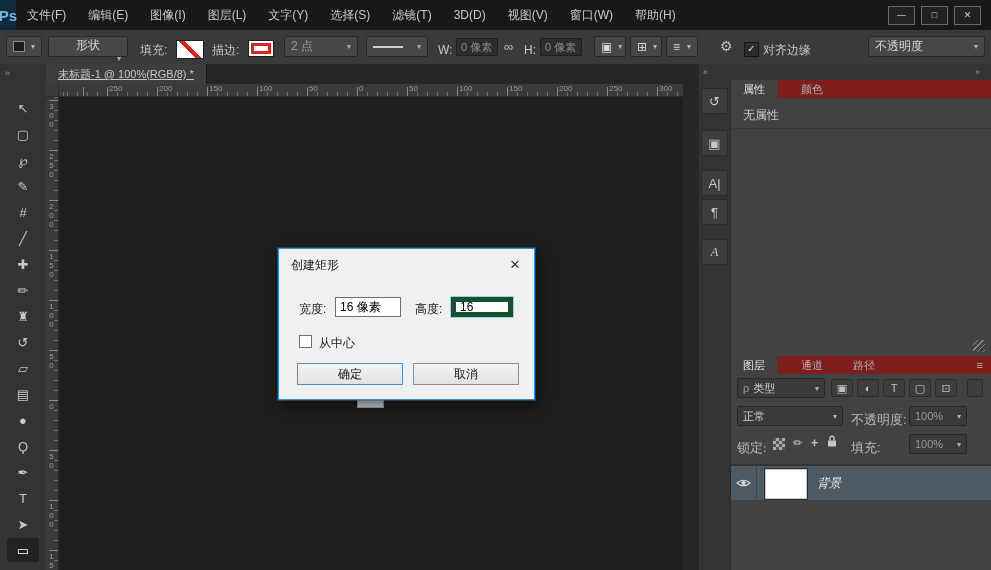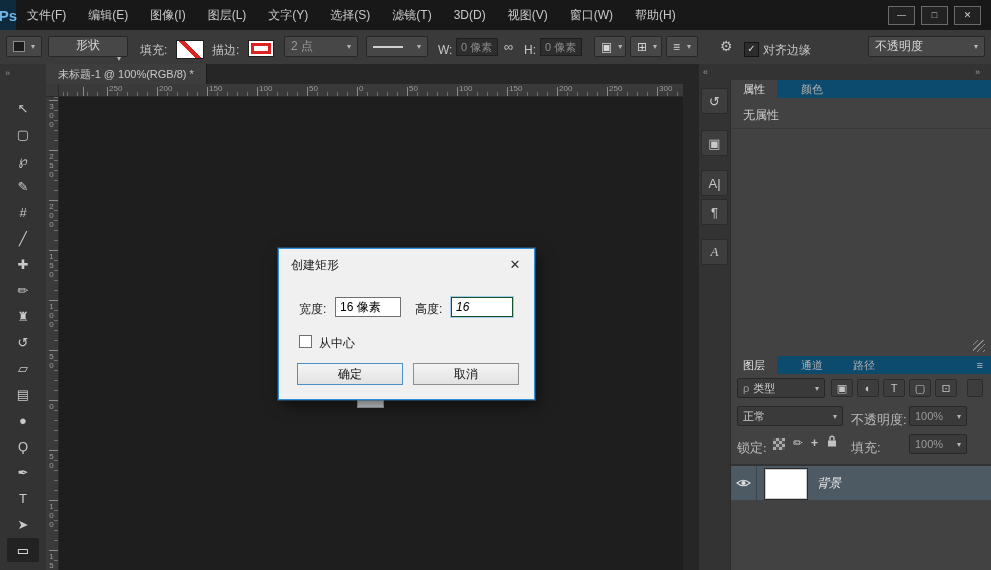--- a/index.html
+++ b/index.html
@@ -38,21 +38,21 @@
   
   .toolbar{left:0;top:64px;width:46px;height:506px;background:#333333;border-right:1px solid #282828;}
   .tb-collapse{position:absolute;left:5px;top:68px;font-size:9px;color:#8d8d8d;}
   .tool{position:absolute;left:7px;width:32px;height:24px;border-radius:2px;display:flex;align-items:center;
         justify-content:center;color:#c9c9c9;font-size:13px;cursor:default;}
   .tool.active{background:#222;color:#fff;}
 
   
   .tabbar{left:46px;top:64px;width:637px;height:20px;background:#262626;border-bottom:1px solid #191919;}
   .doc-tab{position:absolute;left:0;top:0;height:20px;background:#3d3d3d;color:#c8c8c8;font-size:11px;
-           line-height:20px;padding:0 12px;border-right:1px solid #191919;white-space:nowrap;}
+           line-height:20px;padding:0 12px;border-right:1px solid #191919;white-space:nowrap;text-decoration:underline;}
   .ruler-h{left:59px;top:84px;width:624px;height:13px;background:#3a3a3a;border-bottom:1px solid #2a2a2a;box-sizing:border-box;}
   .ruler-h .minor{position:absolute;left:0;bottom:0;width:100%;height:4px;
       background:repeating-linear-gradient(to right,#6e6e6e 0 1px,transparent 1px 10px);background-position:8px 0;}
   .ruler-h .major{position:absolute;left:0;bottom:0;width:100%;height:9px;
       background:repeating-linear-gradient(to right,#8a8a8a 0 1px,transparent 1px 50px);background-position:48px 0;}
   .rnum{position:absolute;top:0;font-size:8px;color:#9b9b9b;}
   .ruler-v{left:46px;top:97px;width:13px;height:473px;background:#3a3a3a;border-right:1px solid #2a2a2a;box-sizing:border-box;}
   .ruler-v .minor{position:absolute;top:0;right:0;height:100%;width:4px;
       background:repeating-linear-gradient(to bottom,#6e6e6e 0 1px,transparent 1px 10px);background-position:0 3px;}
   .ruler-v .major{position:absolute;top:0;right:0;height:100%;width:9px;
@@ -67,21 +67,21 @@
   .right-gap{left:683px;top:64px;width:16px;height:506px;background:#262626;}
   .right-topstrip{left:683px;top:64px;width:308px;height:16px;background:#333333;}
   .strip-collapse{position:absolute;font-size:9px;color:#9a9a9a;top:67px;}
   .panel-strip{left:699px;top:80px;width:32px;height:490px;background:#333333;border-right:1px solid #2a2a2a;box-sizing:border-box;}
   .strip-icon{position:absolute;left:701px;width:27px;height:26px;background:#3d3d3d;border:1px solid #2b2b2b;
               border-radius:2px;display:flex;align-items:center;justify-content:center;color:#c8c8c8;font-size:13px;box-sizing:border-box;}
   .strip-icon.serifA{font-family:"Liberation Serif","DejaVu Serif",serif;font-style:italic;}
 
   .panels{left:731px;top:80px;width:260px;height:490px;background:#424242;}
   .panels .loc{position:absolute;}
-  .ptabbar{left:0;width:260px;height:18px;background:#0c4a6e;}
+  .ptabbar{left:0;width:260px;height:18px;background:#7f1d1d;}
   .ptab{position:absolute;top:0;height:18px;line-height:18px;font-size:11px;padding:0 12px;color:#adadad;cursor:default;}
   .ptab.active{background:#424242;color:#e2e2e2;}
   .panel-menu-icon{position:absolute;font-size:11px;color:#bdbdbd;}
   .pdd{position:absolute;background:#3a3a3a;border:1px solid #272727;border-radius:2px;height:20px;
        display:flex;align-items:center;padding:0 5px;box-sizing:border-box;font-size:11px;color:#cfcfcf;}
   .kind-icon{position:absolute;width:22px;height:18px;background:#3d3d3d;border:1px solid #2b2b2b;border-radius:2px;
              color:#c3c3c3;font-size:11px;display:flex;align-items:center;justify-content:center;box-sizing:border-box;}
   .plabel{position:absolute;font-size:13px;color:#b9b9b9;}
   .checker{position:absolute;width:12px;height:12px;
       background-image:linear-gradient(45deg,#aaa 25%,transparent 25%,transparent 75%,#aaa 75%),
@@ -101,21 +101,21 @@
 
   
   .dialog{left:278px;top:248px;width:257px;height:152px;background:#f0f0f0;border:1px solid #3390d8;
           box-shadow:0 0 0 1px rgba(51,144,216,.35),3px 5px 14px rgba(0,0,0,.55);box-sizing:border-box;z-index:50;}
   .dlg-title{position:absolute;left:12px;top:8px;font-size:12px;color:#1b1b1b;}
   .dlg-close{position:absolute;right:10px;top:6px;width:18px;height:18px;color:#333;font-size:13px;
              display:flex;align-items:center;justify-content:center;cursor:default;}
   .dlg-label{position:absolute;font-size:12px;color:#1b1b1b;}
   .dlg-input{position:absolute;height:20px;background:#fff;border:1px solid #707070;font-size:12px;color:#000;
              padding:0 4px;box-sizing:border-box;font-family:"Liberation Sans","DejaVu Sans",sans-serif;}
-  .dlg-input.focused{border:1px solid #14532d;box-shadow:0 0 0 1px rgba(51,144,216,.4);font-style:italic;}
+  .dlg-input.focused{border:5px solid #14532d;box-shadow:0 0 0 1px rgba(51,144,216,.4);}
   .dlg-check{position:absolute;width:13px;height:13px;background:#fff;border:1px solid #707070;box-sizing:border-box;}
   .dlg-btn{position:absolute;width:106px;height:22px;background:linear-gradient(#f4f4f4,#e2e2e2);
            border:1px solid #8e8e8e;font-size:12px;color:#111;display:flex;align-items:center;justify-content:center;
            box-sizing:border-box;cursor:default;}
   .dlg-btn.default{border:1px solid #4d90c8;}
 </style>
 </head>
 <body>
 
 <div id="root">

